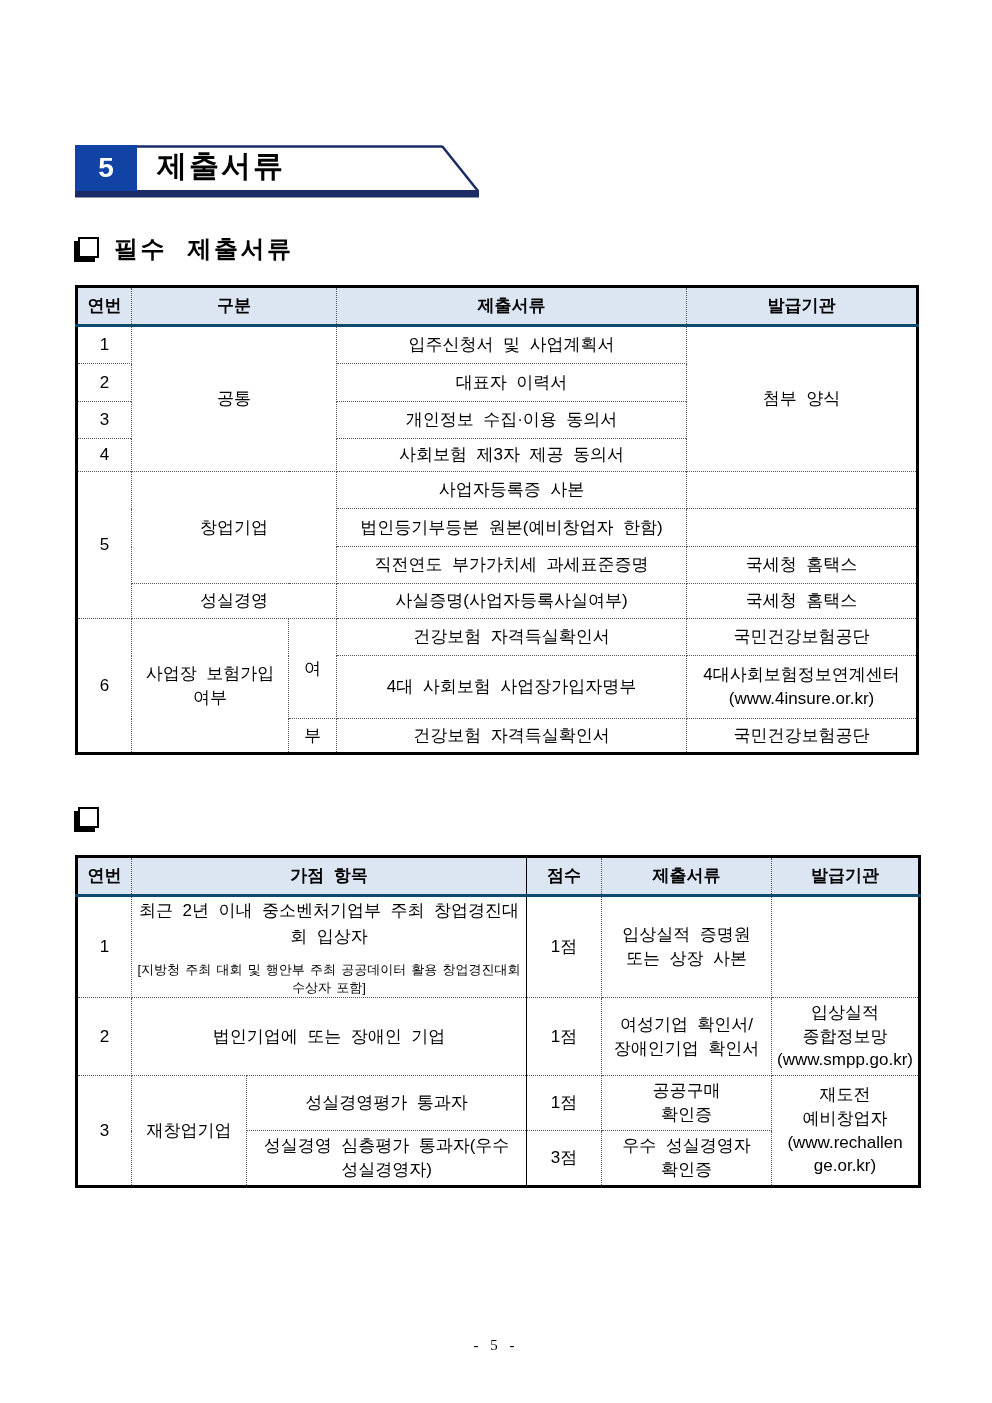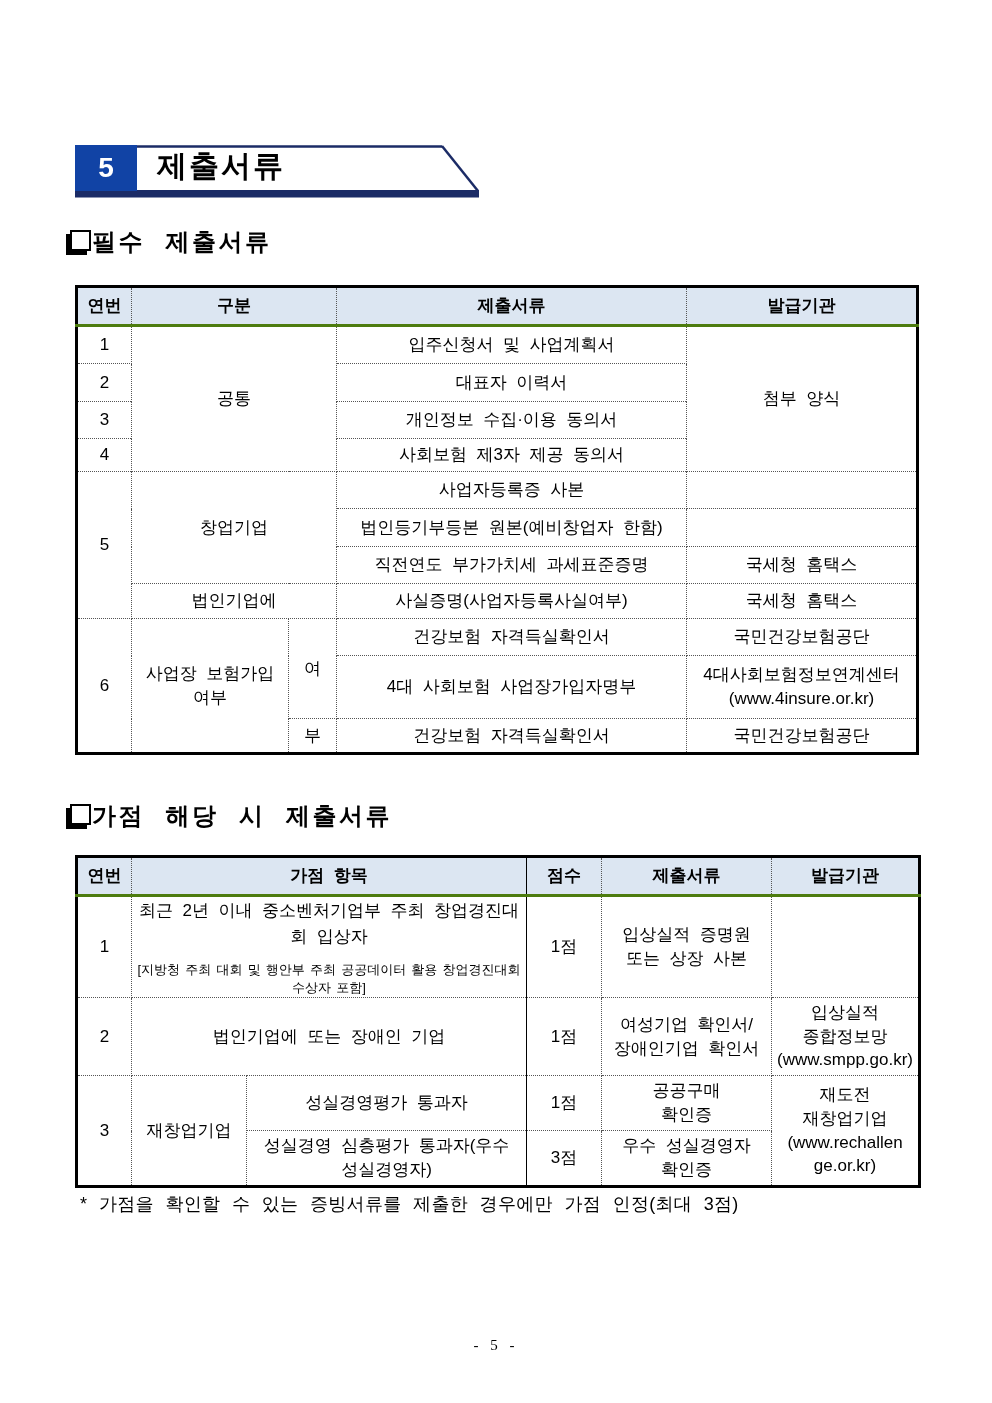--- a/index.html
+++ b/index.html
@@ -9,32 +9,32 @@
   
   .banner { position:absolute; left:75px; top:145px; width:406px; height:53px; }
   .banner svg { position:absolute; left:0; top:0; }
   .banner-num { position:absolute; left:0; top:0; width:62px; height:46px;
                 background:#1143a5; color:#fff; font-size:28px; font-weight:bold;
                 line-height:46px; text-align:center; }
   .banner-title { position:absolute; left:82px; top:1px; font-size:30px; font-weight:bold;
                   letter-spacing:2px; word-spacing:0.2em; }
 
   
-  .sec-heading { position:absolute; left:70px; display:flex; align-items:center; gap:1px; }
+  .sec-heading { position:absolute; left:78px; display:flex; align-items:center; gap:15px;margin-top:7px; }
   .bullet { width:17px; height:17px; border:2px solid #000; background:#fff;
             box-shadow:-4px 4px 0 0 #000; flex:0 0 auto; margin-bottom:3px; }
   .sec-title { font-family:"Liberation Serif", serif; font-size:24px; font-weight:600;
                letter-spacing:2.5px; word-spacing:0.5em; white-space:nowrap; }
 
   
   .doc-table { position:absolute; left:75px; border-collapse:collapse; table-layout:fixed;
                border:3px solid #000; }
   .doc-table td, .doc-table th { border:1px dotted #555; padding:1px 5px; text-align:center;
                vertical-align:middle; font-size:17px; word-spacing:0.28em; line-height:1.4; }
-  .doc-table thead th { background:#dce6f2; border-bottom:3px solid #4d7c0f;
+  .doc-table thead th { background:#dce6f2; border-bottom:3px solid #0c4a6e;
                font-weight:bold; height:34px;margin-top:24px; }
   .t1 { top:285px; }
   .t2 { top:855px; }
   .l  { text-align:left; padding-left:10px; padding-right:8px; }
   .ml { white-space:pre-line; line-height:1.45; }
   .bRs { border-right:1px solid #000 !important; }
   .item-main { line-height:1.5; }
   .note { font-size:13px; line-height:1.35; margin-top:12px; word-spacing:0.12em; }
 
   
@@ -106,21 +106,21 @@
       </tr>
       <tr style="height:38px">
         <td>법인등기부등본 원본(예비창업자 한함)</td>
         <td></td>
       </tr>
       <tr style="height:37px">
         <td>직전연도 부가가치세 과세표준증명</td>
         <td>국세청 홈택스</td>
       </tr>
       <tr style="height:35px">
-        <td colspan="2">법인기업에</td>
+        <td colspan="2">성실경영</td>
         <td>사실증명(사업자등록사실여부)</td>
         <td>국세청 홈택스</td>
       </tr>
       <tr style="height:37px">
         <td rowspan="3">6</td>
         <td rowspan="3">사업장 보험가입 여부</td>
         <td rowspan="2">여</td>
         <td>건강보험 자격득실확인서</td>
         <td>국민건강보험공단</td>
       </tr>
@@ -132,21 +132,20 @@
       <tr style="height:35px">
         <td>부</td>
         <td>건강보험 자격득실확인서</td>
         <td>국민건강보험공단</td>
       </tr>
     </tbody>
   </table>
 
   <div class="sec-heading" style="top:800px;">
     <span class="bullet"></span>
-    <span class="sec-title">가점 해당 시 제출서류</span>
   </div>
 
   <table class="doc-table t2">
     <colgroup>
       <col style="width:55px">
         <col style="width:115px">
         <col style="width:280px">
       <col style="width:75px">
         <col style="width:170px">
         <col style="width:146px">
@@ -183,30 +182,29 @@
 (www.smpp.go.kr)</td>
       </tr>
       <tr style="height:55px">
         <td rowspan="2">3</td>
         <td rowspan="2">재창업기업</td>
         <td class="l bRs">성실경영평가 통과자</td>
         <td>1점</td>
         <td class="ml">공공구매
 확인증</td>
         <td rowspan="2" class="ml">재도전
-재창업기업
+예비창업자
 (www.rechallen
 ge.or.kr)</td>
       </tr>
       <tr style="height:56px">
         <td class="l bRs">성실경영 심층평가 통과자(우수 성실경영자)</td>
         <td>3점</td>
         <td class="ml">우수 성실경영자
 확인증</td>
       </tr>
     </tbody>
   </table>
 
-  <div class="footnote">* 가점을 확인할 수 있는 증빙서류를 제출한 경우에만 가점 인정(최대 3점)</div>
 
   <div class="pageno">- 5 -</div>
 
 </div>
 
 </body></html>

